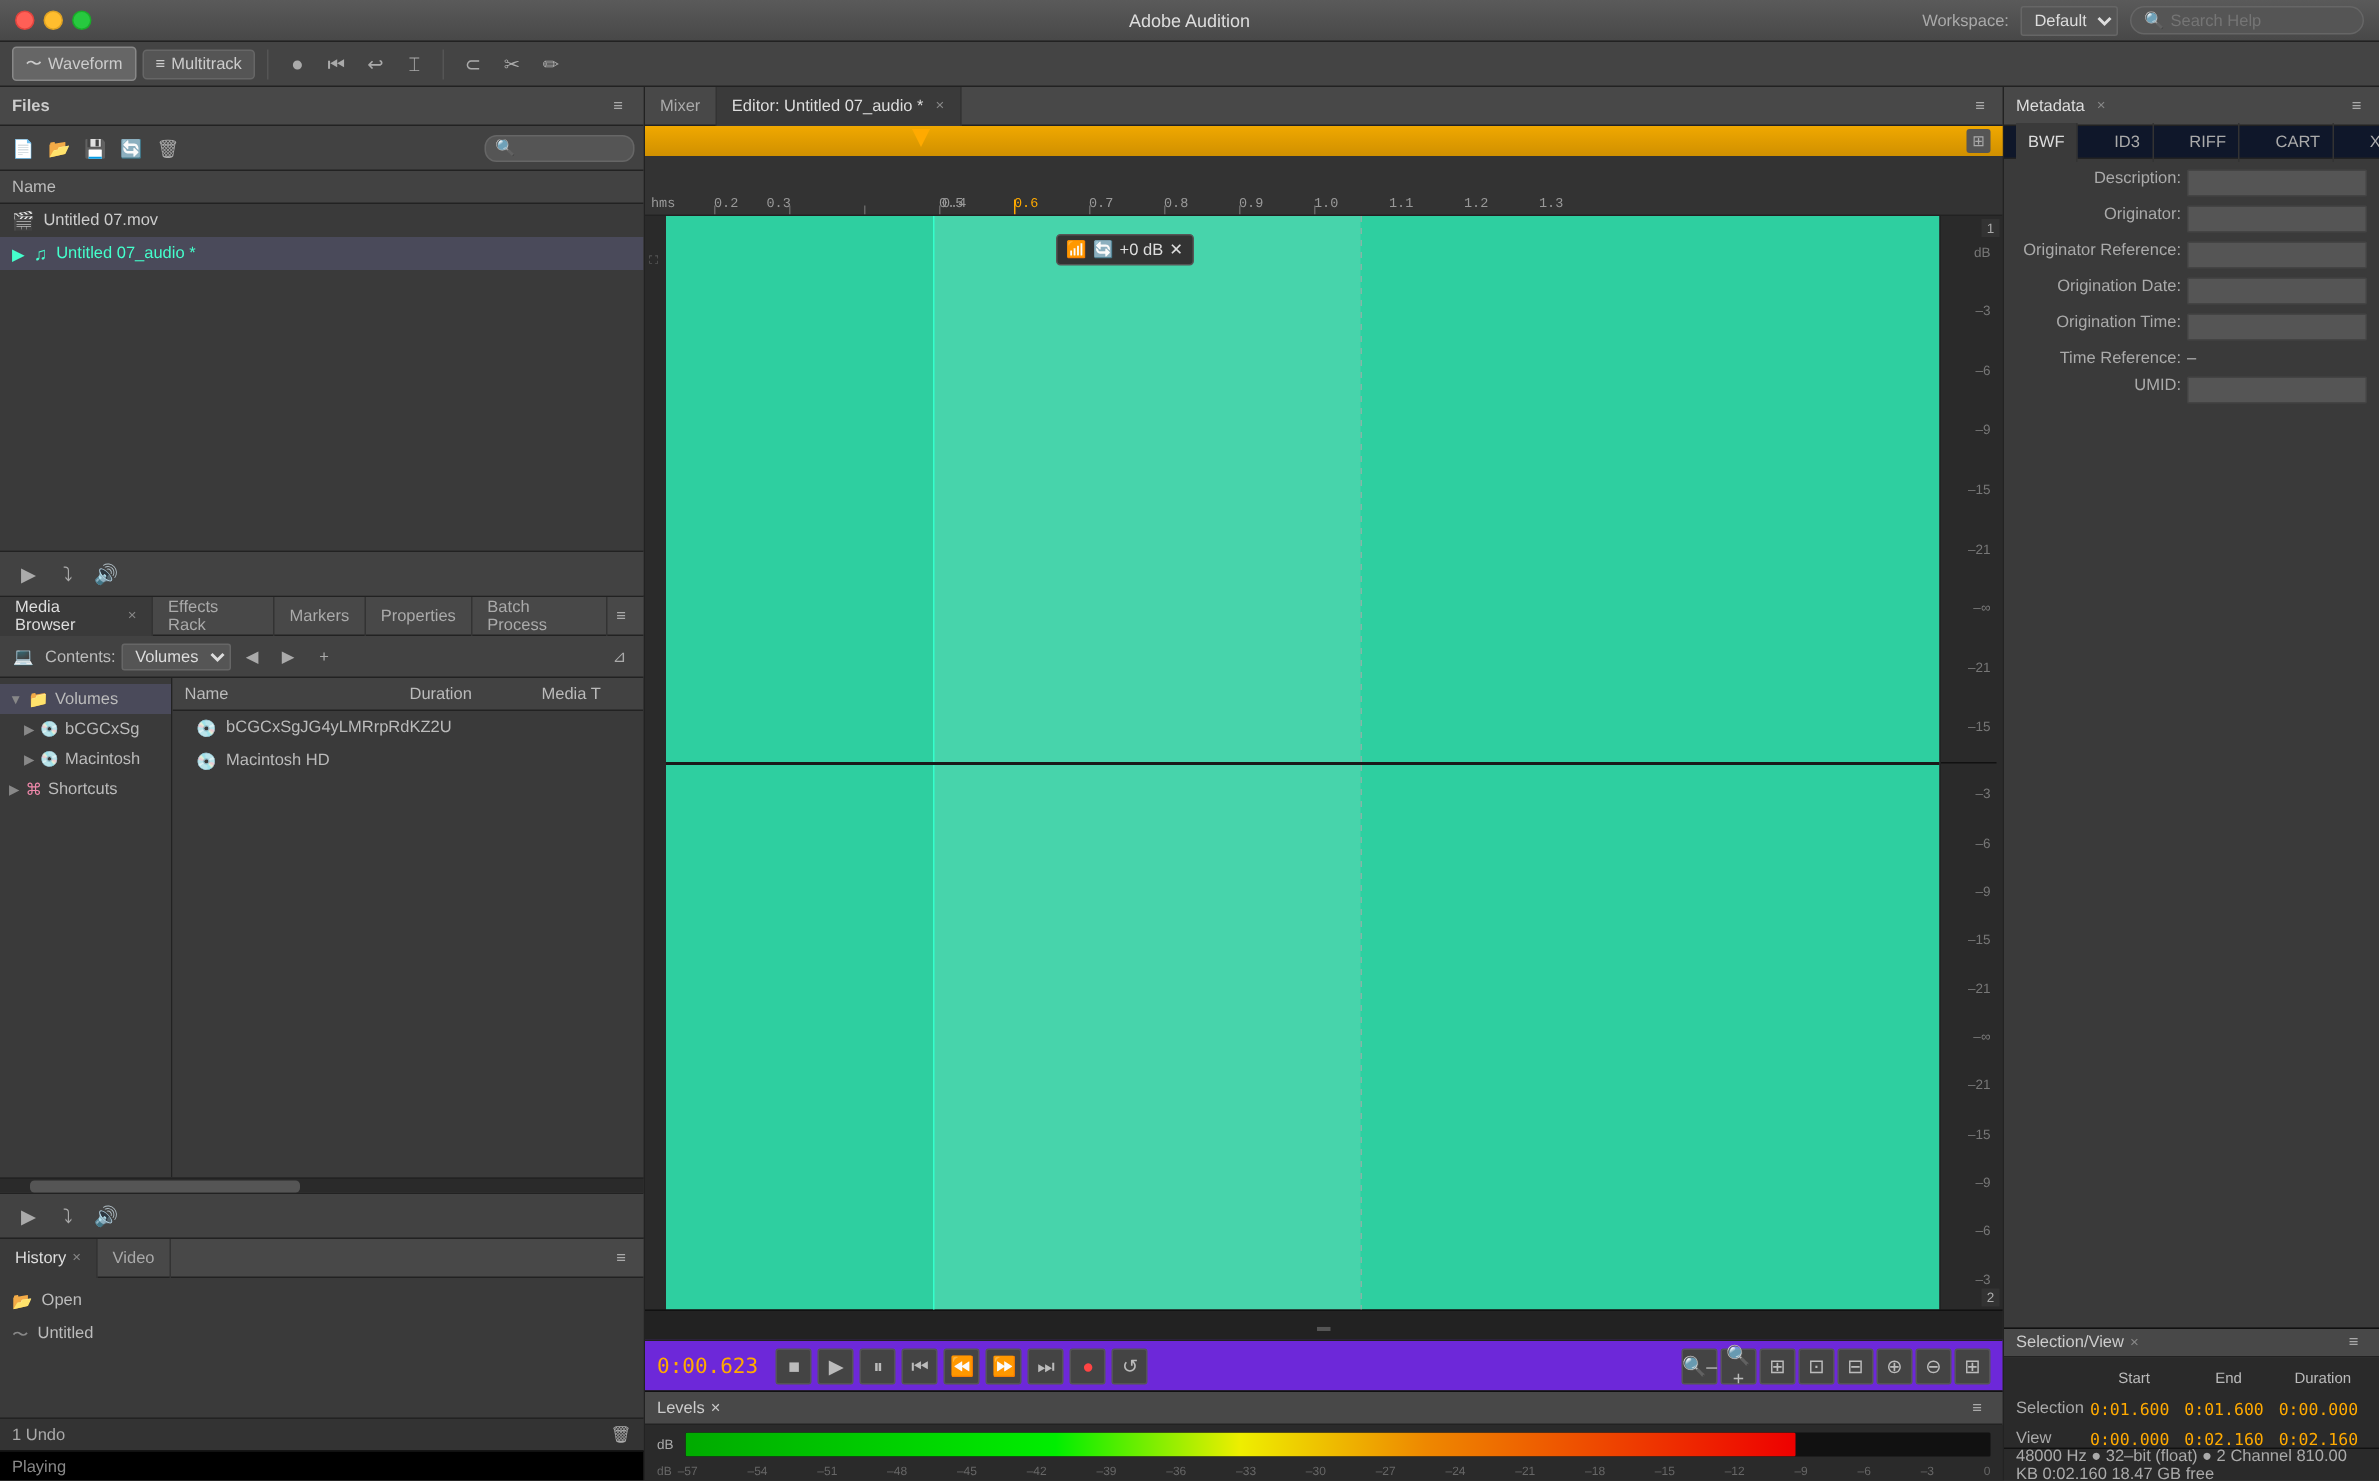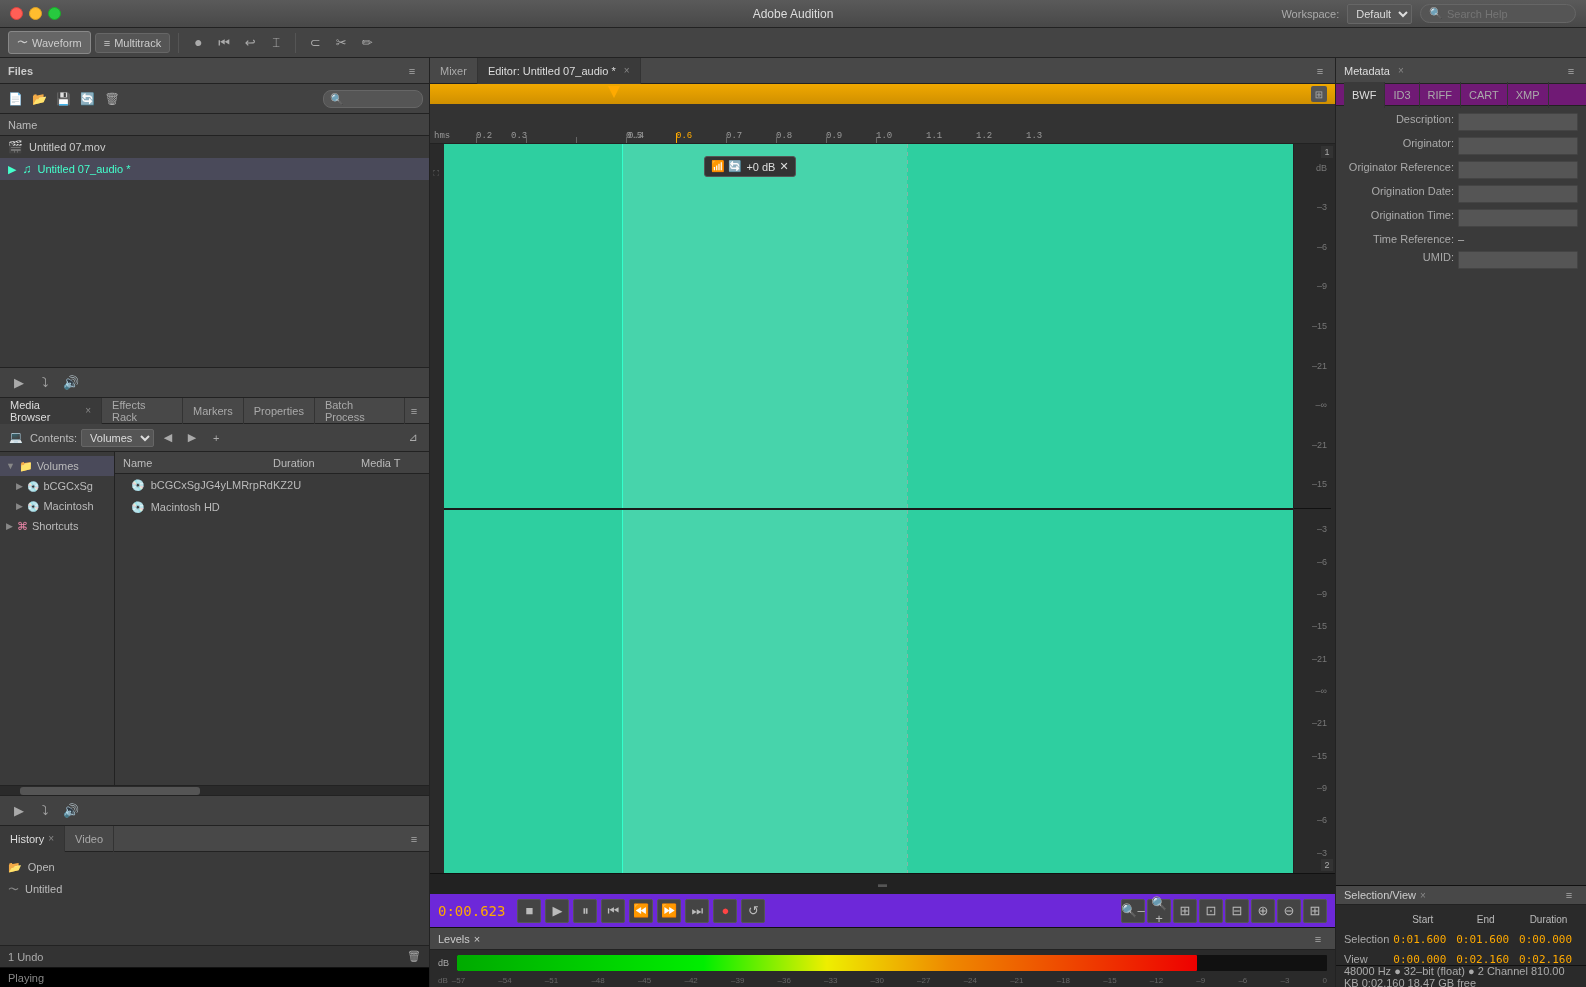--- a/index.html
+++ b/index.html
@@ -527,25 +527,25 @@
       display: flex;
       align-items: center;
       font-size: 11px;
       color: #aaa;
       cursor: pointer;
       border-right: 1px solid #333;
     }
     .meta-tab.active { color: #ddd; background: #3a3a3a; }
     .meta-tab-header-row {
       height: 22px;
-      background: #701a75;
-      display: flex;
-      align-items: center;
-      padding: 0 8px;
-      gap: 0;
+      background: #0f172a;
+      display: flex;
+      align-items: center;
+      padding: 0 8px;
+      gap: 16px;
       border-bottom: 1px solid #222;
     }
 
     .metadata-body {
       flex: 1;
       overflow-y: auto;
       padding: 4px 0;
     }
     .meta-row {
       display: flex;

